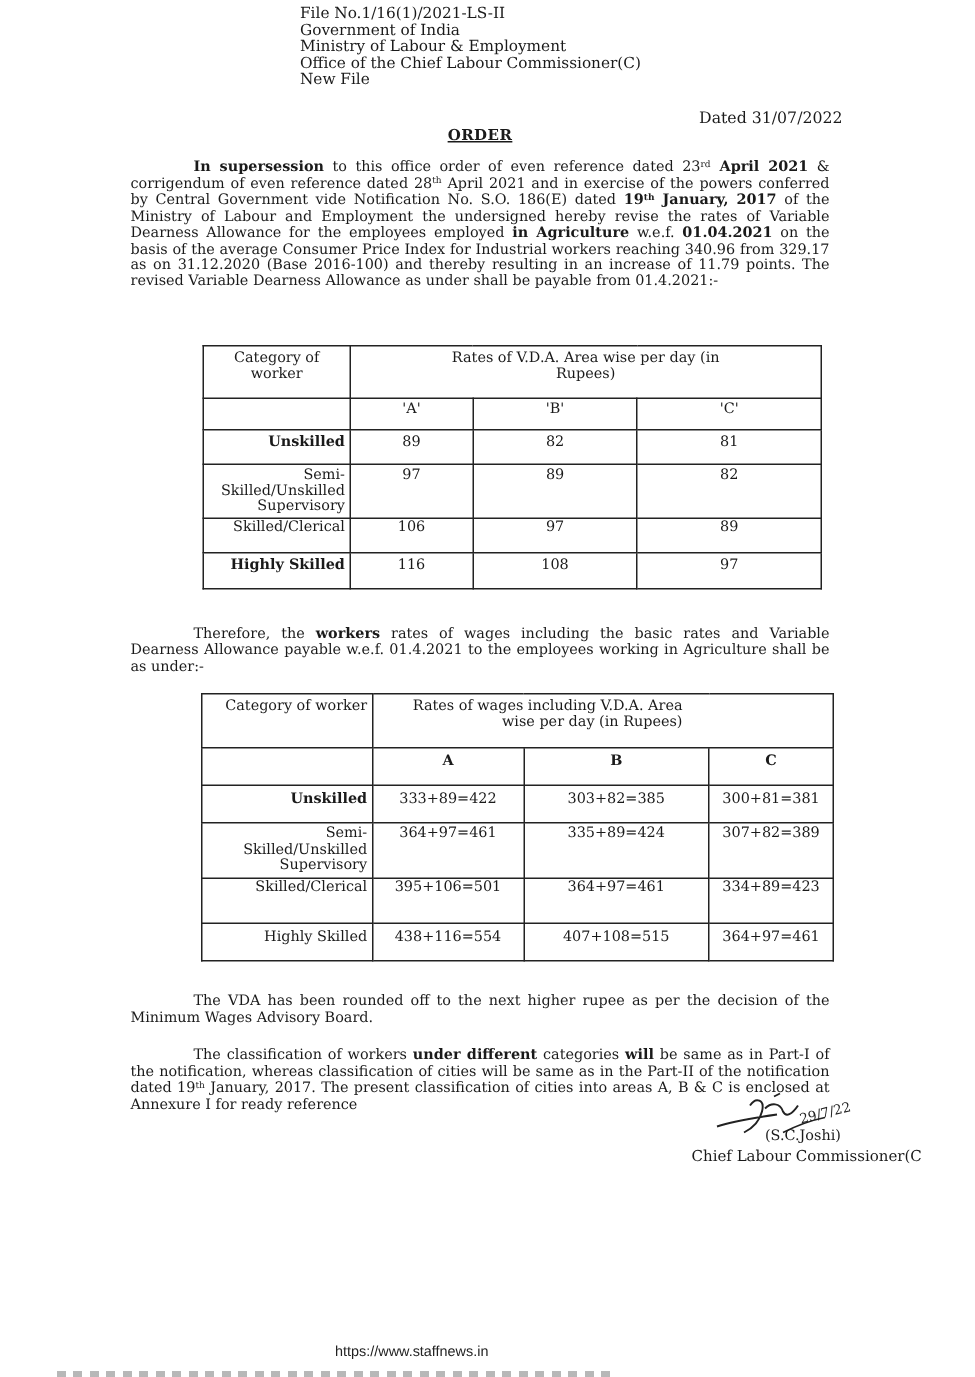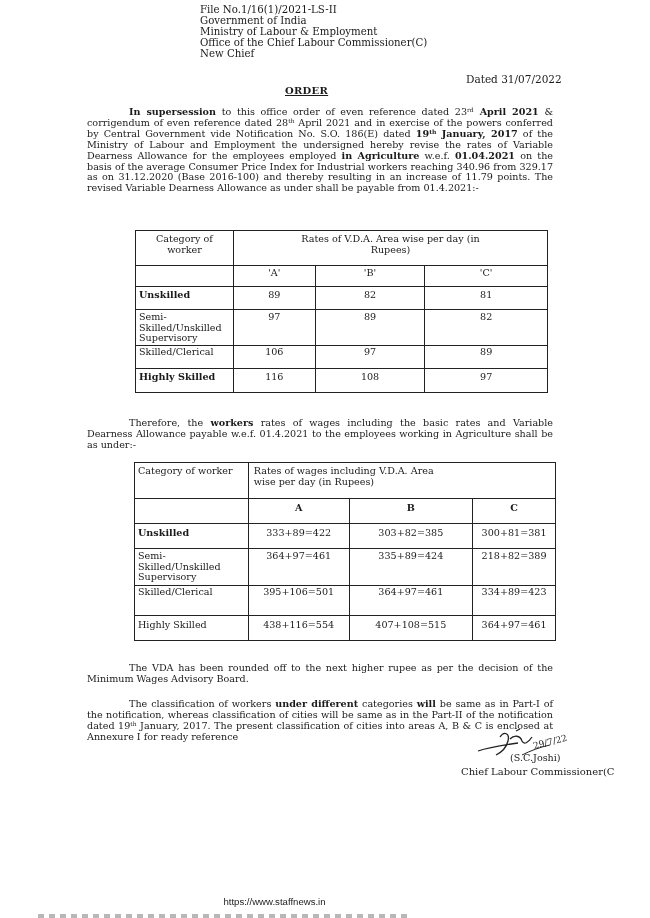--- a/index.html
+++ b/index.html
@@ -4,34 +4,34 @@
 <style>
   html, body { margin: 0; padding: 0; background: #ffffff; }
   body {
     width: 650px; height: 918px; position: relative; overflow: hidden;
     font-family: "DejaVu Serif", "Liberation Serif", serif;
     color: #1a1a1a;
   }
   .abs { position: absolute; }
   .hdr-line { display: block; left: 200px; width: 236px; position: absolute; text-align: left; }
   .dated { left: 466px; top: 73px; font-size: 10.5px; }
-  .order { left: 285px; top: 85px; width: 70px; text-align: left; font-size: 10px; font-weight: bold; text-decoration: underline; letter-spacing: 0.3px; }
+  .order { left: 285px; top: 85px; width: 70px; text-align: center; font-size: 10px; font-weight: bold; text-decoration: underline; letter-spacing: 0.3px; }
   .para {
     left: 87px; width: 466px; font-size: 9.6px; line-height: 10.9px;
     text-align: justify; text-align-last: left;
   }
   .para p { margin: 0; }
   .indent { text-indent: 42px; }
   b { font-weight: bold; }
   sup { font-size: 6px; line-height: 0; vertical-align: 3px; }
 
   table.grid { position: absolute; border-collapse: collapse; font-size: 9.6px; }
   table.grid td { border: 1px solid #222; padding: 0 3px; vertical-align: top; line-height: 10.6px; }
   table.grid td.c { text-align: center; }
-  table.grid td.lbl { text-align: left; }
+  table.grid td.lbl { text-align: right; }
 
   .t1 { left: 135px; top: 230px; width: 413px; }
   .t2 { left: 134px; top: 462px; width: 422px; }
 
   .sig-area { left: 470px; top: 725px; width: 120px; height: 45px; }
   .sig-name { left: 510px; top: 752px; font-size: 9.6px; }
   .sig-title { left: 461px; top: 766px; font-size: 10px; font-weight: normal; }
 
   .footer-url {
     left: 0; width: 549px; top: 896px; text-align: center;
@@ -40,21 +40,21 @@
   .cutoff { left: 38px; top: 914px; width: 370px; height: 4px;
     background-image: repeating-linear-gradient(90deg, #888 0 6px, transparent 6px 11px); opacity: 0.6; }
 </style>
 </head>
 <body>
 
 <div class="abs hdr-line" style="top:4px;font-size:10.2px;">File No.1/16(1)/2021-LS-II</div>
 <div class="abs hdr-line" style="top:15px;font-size:10.2px;">Government of India</div>
 <div class="abs hdr-line" style="top:26px;font-size:10.2px;">Ministry of Labour &amp; Employment</div>
 <div class="abs hdr-line" style="top:37px;font-size:10.2px;">Office of the Chief Labour Commissioner(C)</div>
-<div class="abs hdr-line" style="top:48px;font-size:10.2px;">New Chief</div>
+<div class="abs hdr-line" style="top:48px;font-size:10.2px;">New File</div>
 
 <div class="abs dated">Dated 31/07/2022</div>
 <div class="abs order">ORDER</div>
 
 <div class="abs para" style="top:107px;">
   <p class="indent"><b>In supersession</b><span> to this office order of even reference dated 23</span><sup>rd</sup><b> April 2021</b><span> &amp; corrigendum of even reference dated 28</span><sup>th</sup><span> April 2021 and in exercise of the powers conferred by Central Government vide Notification No. S.O. 186(E) dated </span><b>19</b><sup style="font-weight:bold">th</sup><b> January, 2017</b><span> of the Ministry of Labour and Employment the undersigned hereby revise the rates of Variable Dearness Allowance for the employees employed </span><b>in Agriculture</b><span> w.e.f. </span><b>01.04.2021</b><span> on the basis of the average Consumer Price Index for Industrial workers reaching 340.96 from 329.17 as on 31.12.2020 (Base 2016-100) and thereby resulting in an increase of 11.79 points. The revised Variable Dearness Allowance as under shall be payable from 01.4.2021:-</span></p>
 </div>
 
 <table class="grid t1">
   <colgroup>
@@ -126,21 +126,21 @@
   <tr style="height:25px;">
     <td class="lbl" style="font-weight:bold;padding-top:4px;">Unskilled</td>
     <td class="c" style="padding-top:4px;">333+89=422</td>
     <td class="c" style="padding-top:4px;margin-left:18px;">303+82=385</td>
     <td class="c" style="padding-top:4px;">300+81=381</td>
   </tr>
   <tr style="height:37px;">
     <td class="lbl" style="padding-top:2px;">Semi-Skilled/Unskilled Supervisory</td>
     <td class="c" style="padding-top:2px;">364+97=461</td>
     <td class="c" style="padding-top:2px;">335+89=424</td>
-    <td class="c" style="padding-top:2px;">218+82=389</td>
+    <td class="c" style="padding-top:2px;">307+82=389</td>
   </tr>
   <tr style="height:30px;">
     <td class="lbl" style="padding-top:1px;">Skilled/Clerical</td>
     <td class="c" style="padding-top:1px;">395+106=501</td>
     <td class="c" style="padding-top:1px;">364+97=461</td>
     <td class="c" style="padding-top:1px;">334+89=423</td>
   </tr>
   <tr style="height:25px;">
     <td class="lbl" style="padding-top:4px;">Highly Skilled</td>
     <td class="c" style="padding-top:4px;">438+116=554</td>

